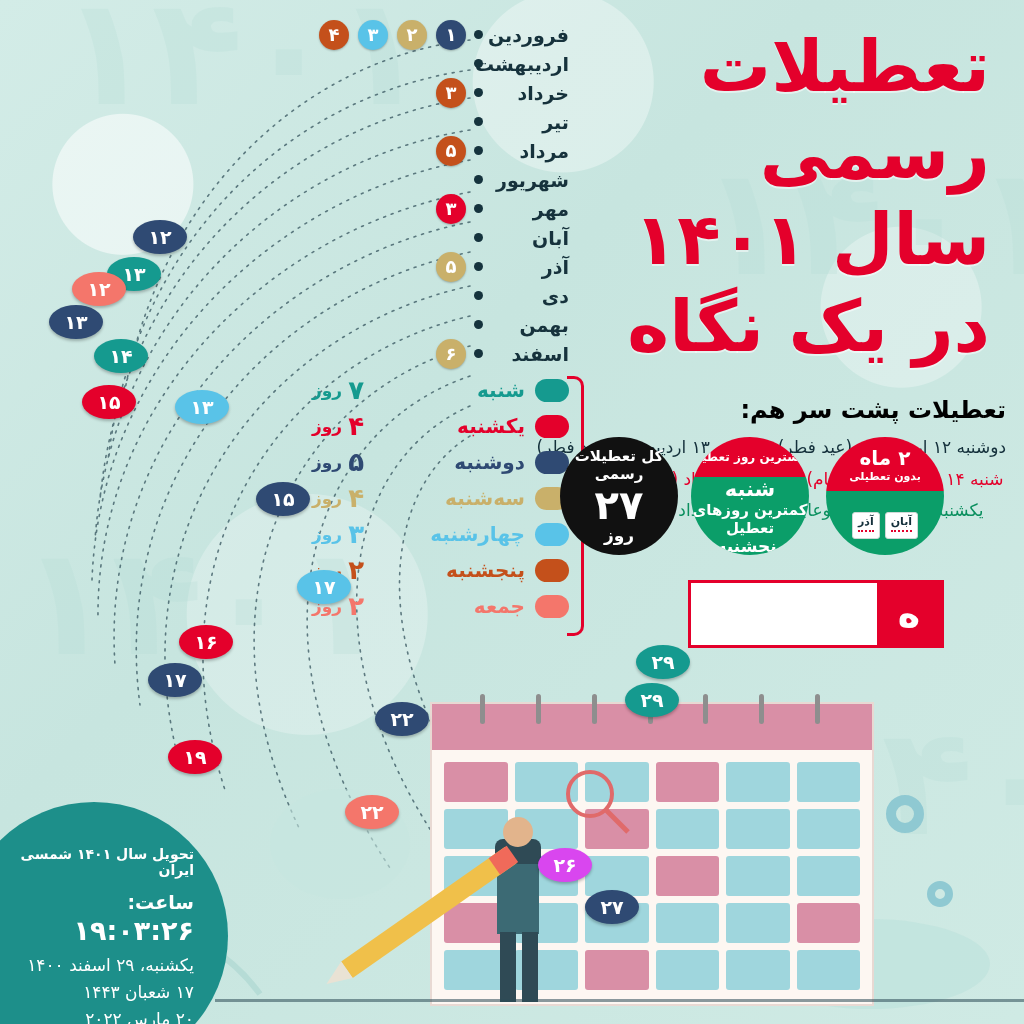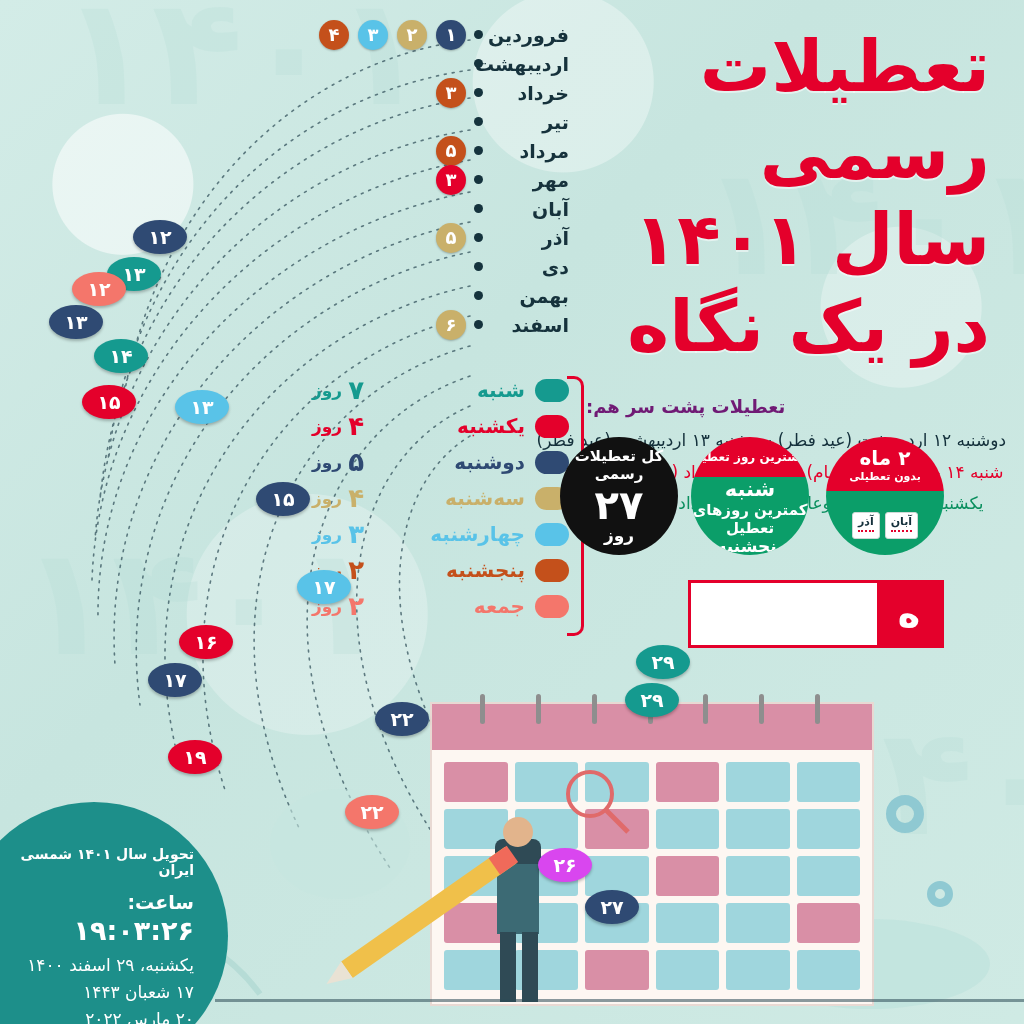--- a/index.html
+++ b/index.html
@@ -31,21 +31,21 @@
   
   .header{
     position:absolute;top:8px;right:18px;width:420px;text-align:right;
     direction:rtl;
   }
   .header h1{
     margin:16px;color:#e4002b;font-size:71px;line-height:1.22;font-weight:bold;
     text-shadow:0 2px 0 rgba(255,255,255,.5);
   }
   .serial-title{
-    margin-top:26px;color:#701a75;font-size:18px;font-weight:bold;text-align:left;
+    margin-top:26px;color:#000000;font-size:24px;font-weight:bold;text-align:right;
   }
   .serial-list{
     margin-top:8px;text-align:center;font-size:17px;line-height:1.85;color:#123;
   }
   .serial-list div{white-space:nowrap;}
   .c-green{color:#0a8f5e;}
   .c-red{color:#e4002b;}
   .c-dark{color:#14303b;}
 
   
@@ -233,20 +233,25 @@
       <div class="month-label">تیر</div>
       <div class="dot-sm"></div>
       <div class="month-badges"></div>
     </div>
     <div class="month-row">
       <div class="month-label">مرداد</div>
       <div class="dot-sm"></div>
       <div class="month-badges">
         <div class="badge" style="background: rgb(196, 80, 27);">۵</div>
       </div>
+    </div>
+    <div class="month-row">
+      <div class="month-label">شهریور</div>
+      <div class="dot-sm"></div>
+      <div class="month-badges"></div>
     </div>
     <div class="month-row">
       <div class="month-label">مهر</div>
       <div class="dot-sm"></div>
       <div class="month-badges">
         <div class="badge" style="background: rgb(228, 0, 43);">۳</div>
       </div>
     </div>
     <div class="month-row">
       <div class="month-label">آبان</div>

